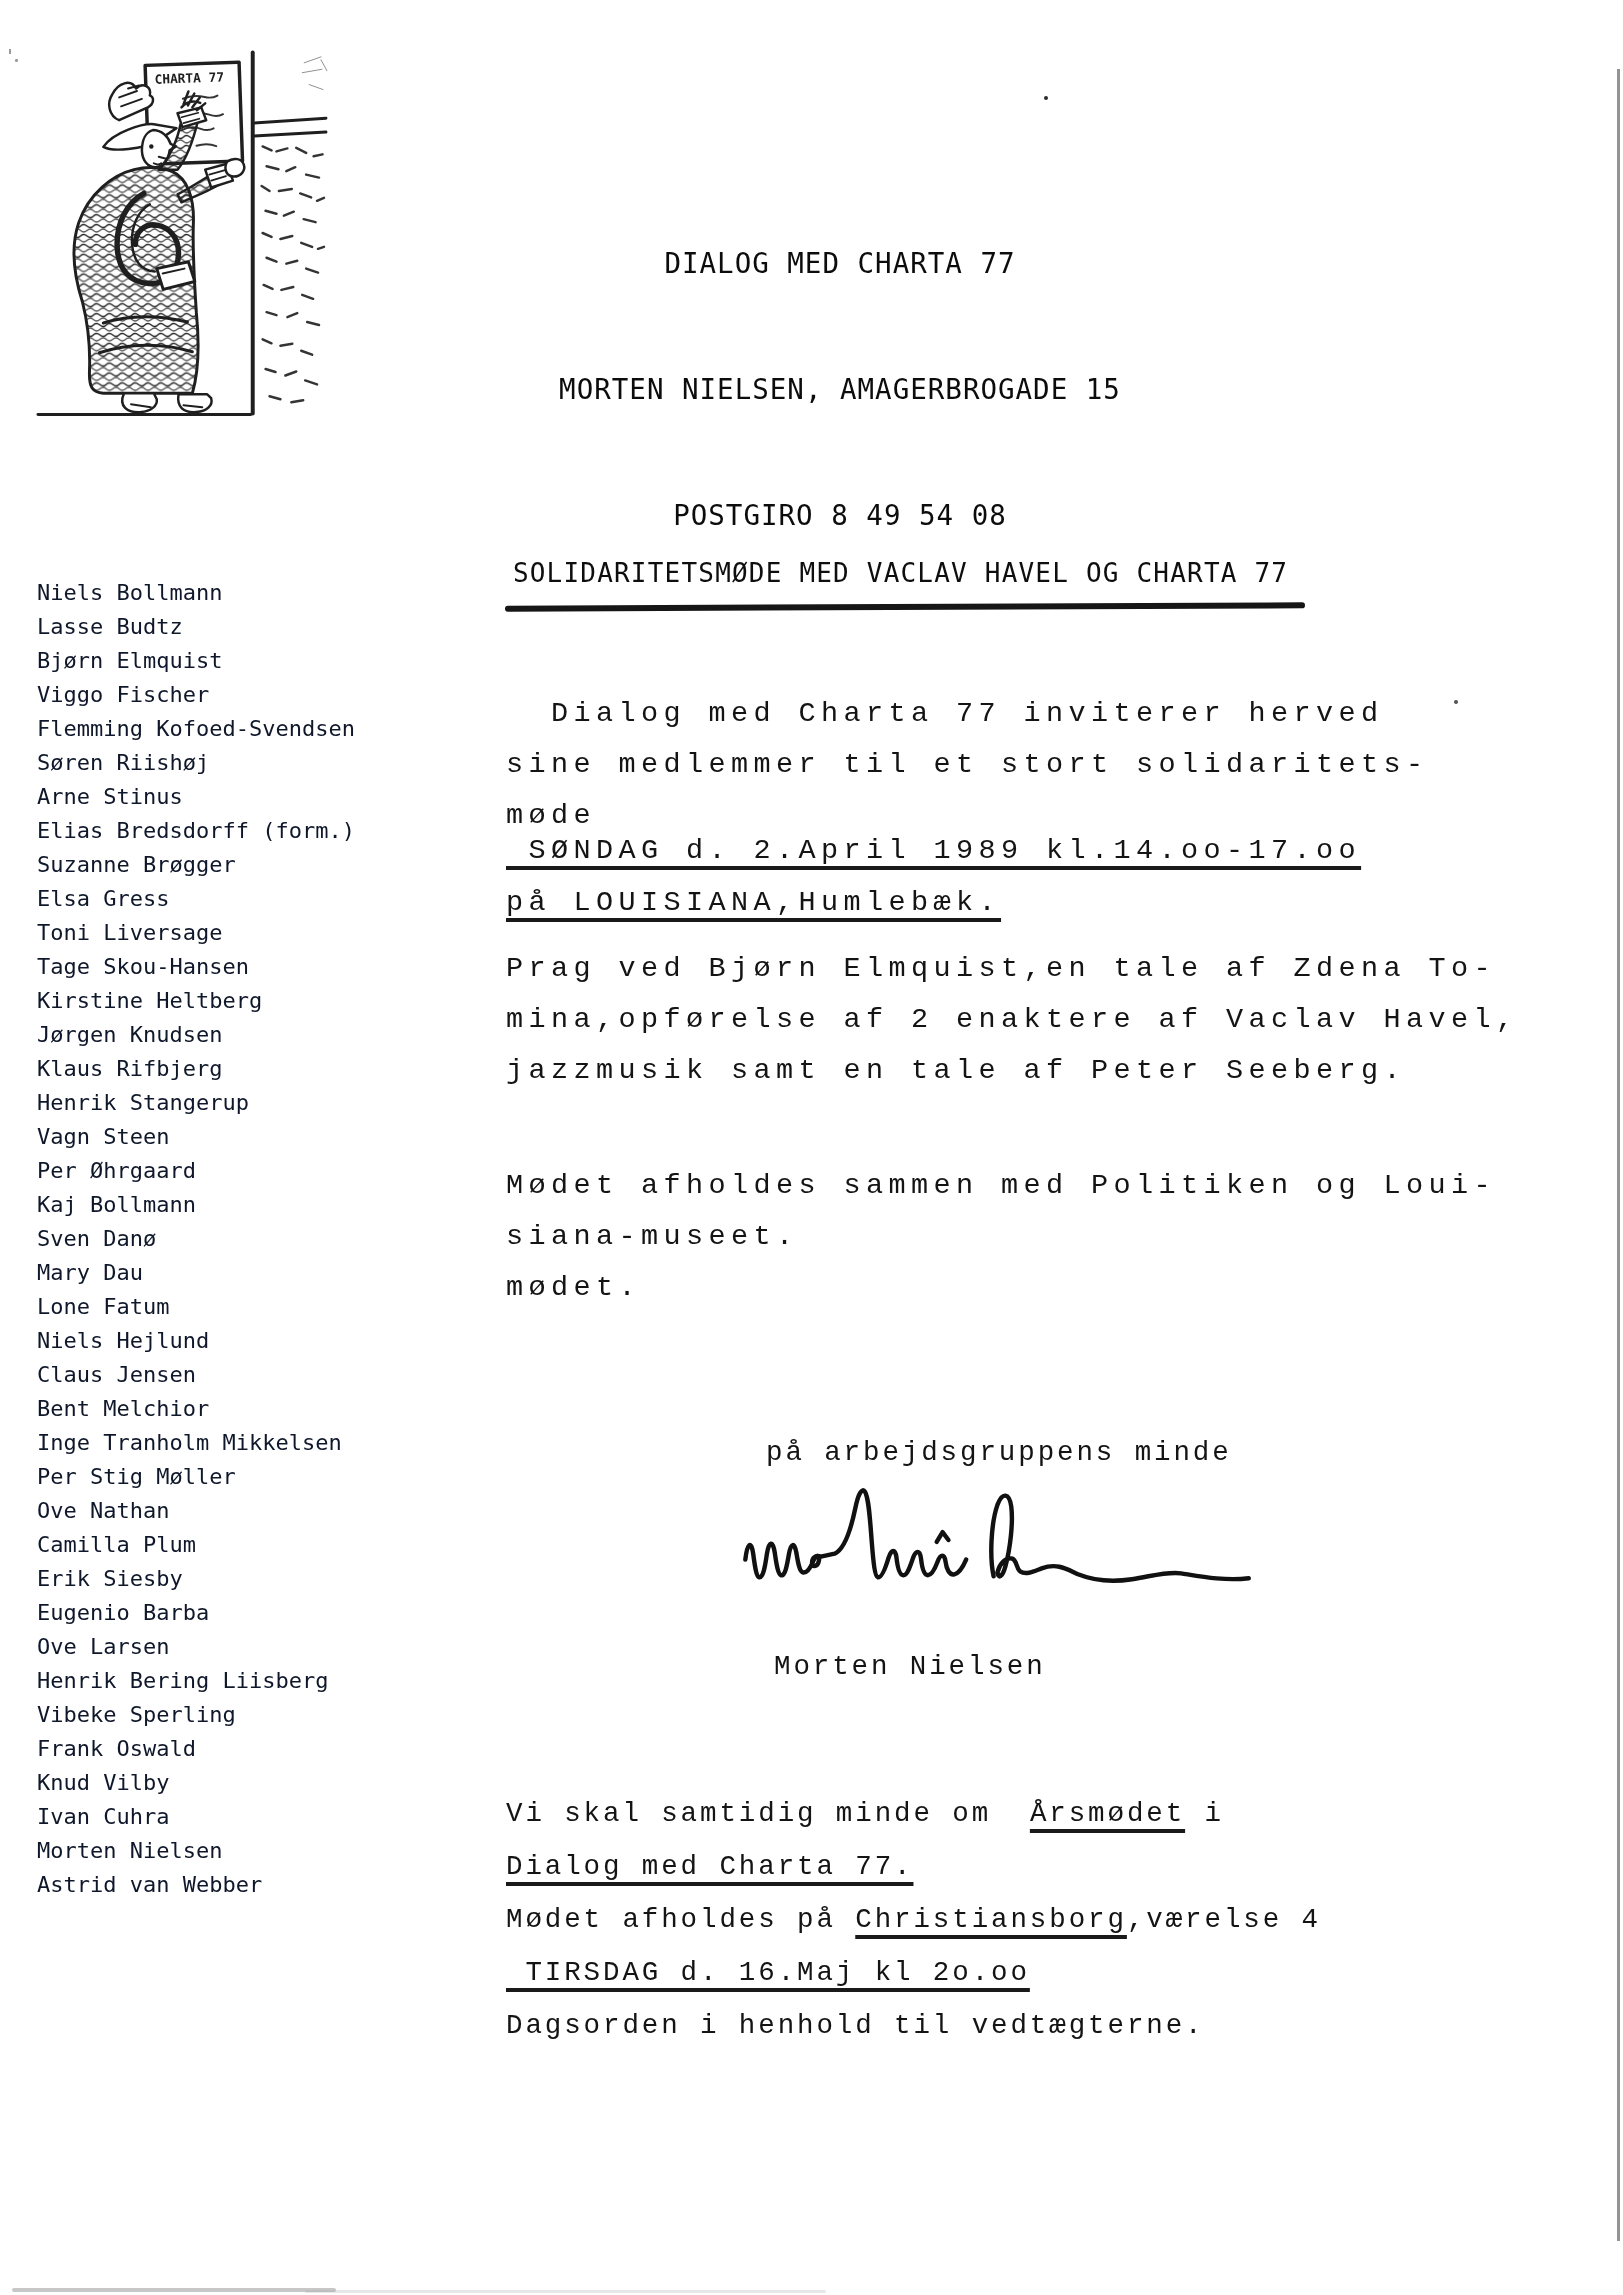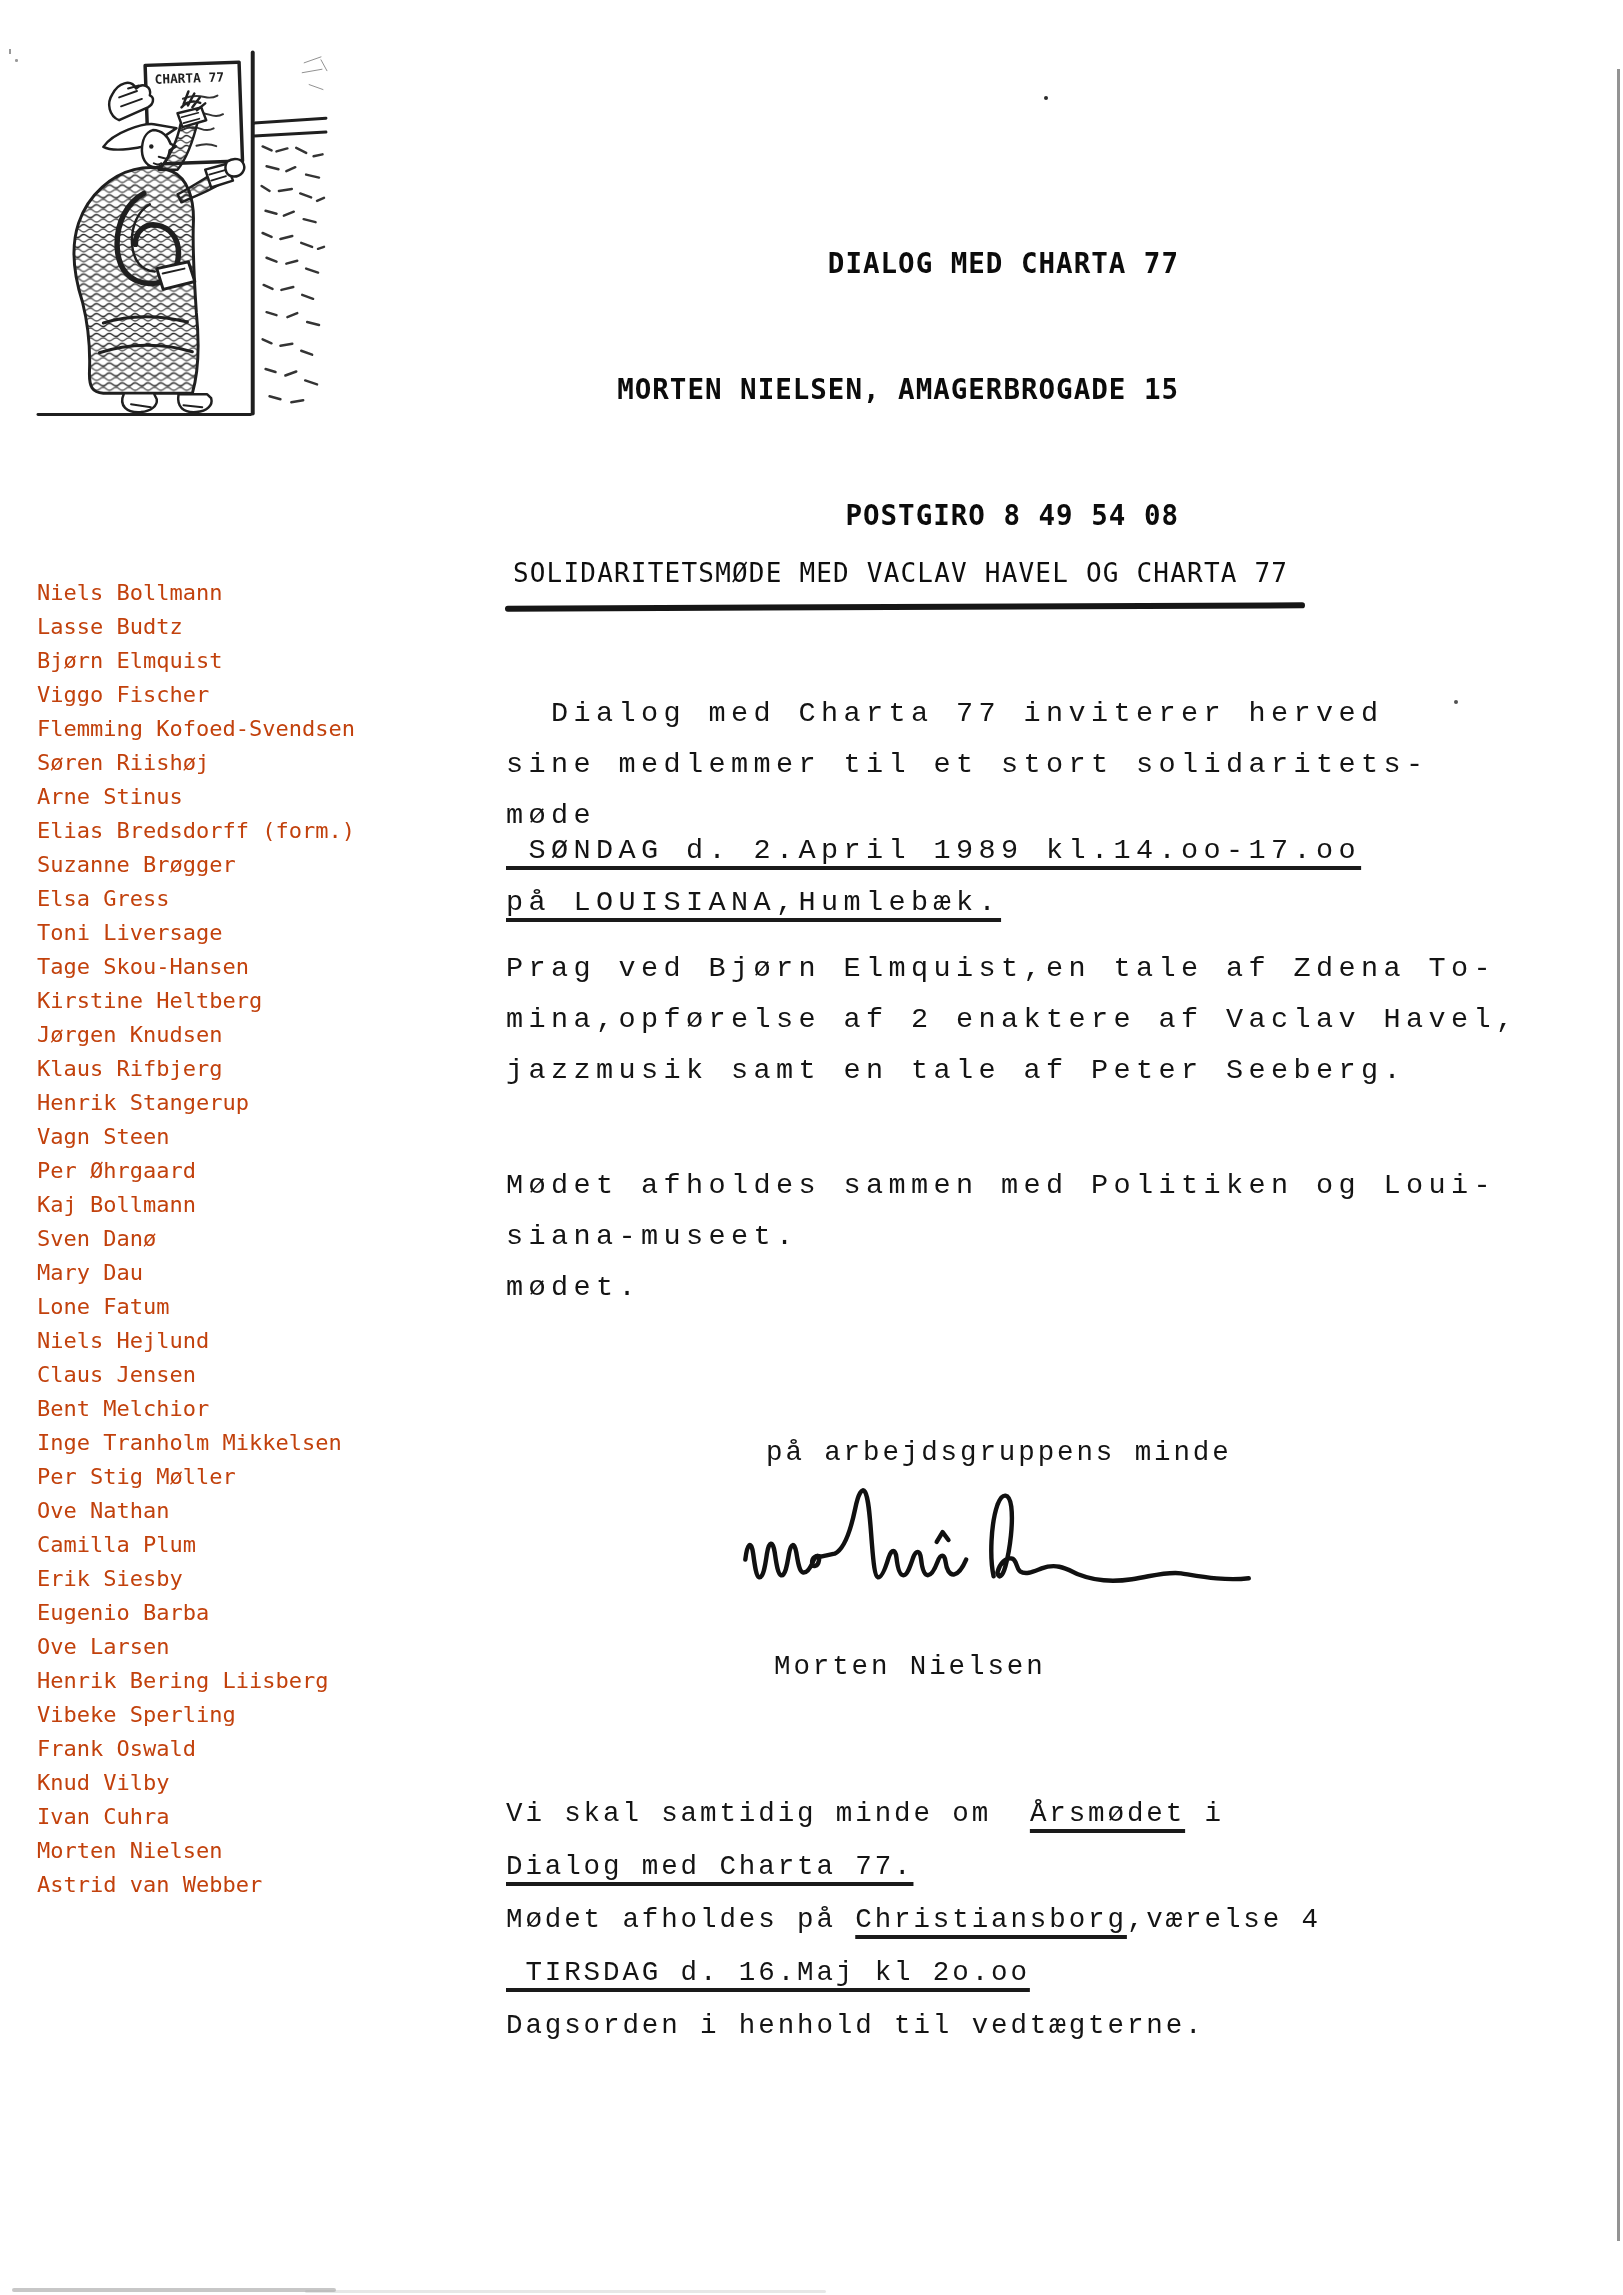--- a/index.html
+++ b/index.html
@@ -2,25 +2,25 @@
 <html style="font-size:7.9px"><head>
 <meta charset="utf-8">
 <style>
   *{margin:0;padding:0;box-sizing:border-box}
   html,body{width:1623px;height:2295px;background:#ffffff}
   #page{position:relative;width:1623px;height:2295px;background:#fff;overflow:hidden;
         font-family:"DejaVu Sans Mono",monospace;color:#161616}
   
   #logo{position:absolute;left:28.5px;top:45px;width:302px;height:376px}
   
-  #header{position:absolute;left:501px;top:158px;width:678px;text-align:right;
-          font-weight:bold;font-size:27.5px;line-height:42px;letter-spacing:1px;color:#0c0c0c;white-space:pre}
+  #header{position:absolute;left:501px;top:158px;width:678px;text-align:center;
+          font-weight:normal;font-size:27.5px;line-height:42px;letter-spacing:1px;color:#0c0c0c;white-space:pre}
   
   #names{position:absolute;left:37px;top:576px;font-size:22px;line-height:34px;
-         color:#c2410c;white-space:pre;font-family:"DejaVu Sans Mono",monospace}
+         color:#0f172a;white-space:pre;font-family:"DejaVu Sans Mono",monospace}
   
   #bodycol{position:absolute;left:506px;top:555px;width:978px;
            font-family:"Liberation Mono","DejaVu Sans Mono",monospace;color:#141414}
   .btitle{position:absolute;left:6.9px;top:2.9px;font-family:"DejaVu Sans Mono",monospace;
           font-weight:normal;font-size:26px;letter-spacing:1.2px;color:#0e0e0e;white-space:pre}
   #title-bar{position:absolute;left:-1px;top:49px;width:800px;height:6.4px;background:#161616;
              transform:rotate(-0.25deg);border-radius:2.9px}
   .blk{position:absolute;left:0;width:978px;font-size:28.5px;line-height:51px;
        letter-spacing:5.4px;white-space:pre}
   .blk.small{font-size:27.5px;letter-spacing:2.9px}

